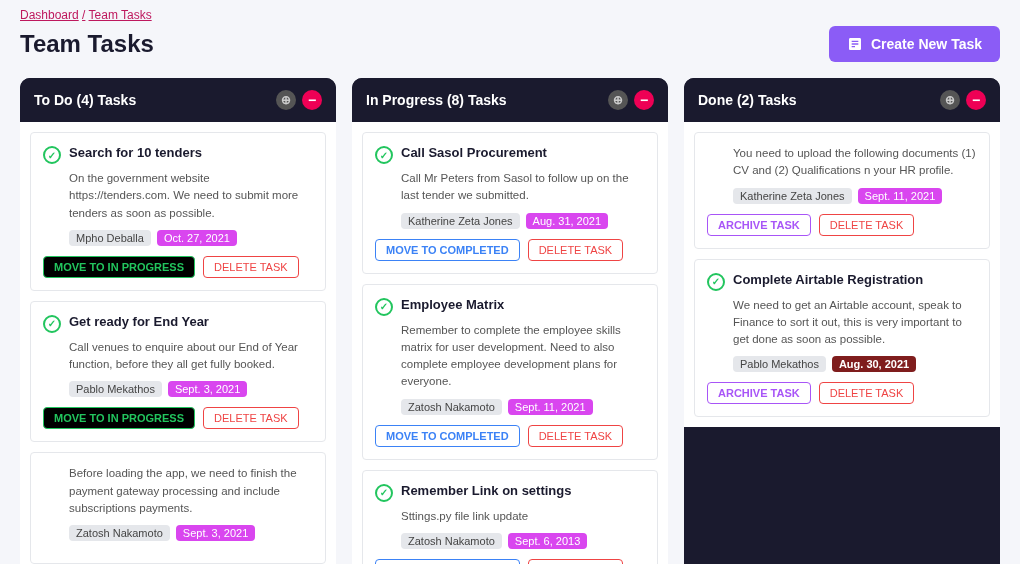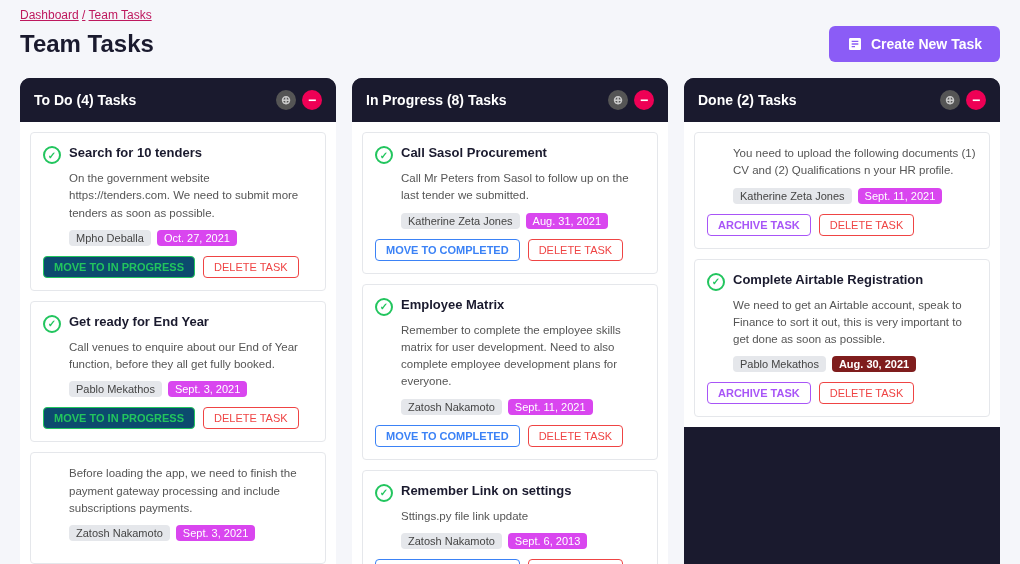--- a/index.html
+++ b/index.html
@@ -31,21 +31,21 @@
     .task-status-icon::after { content: '✓'; color: #22c55e; font-size: 10px; font-weight: bold; }
     .task-title { font-size: 13px; font-weight: 700; color: #1a1a2e; }
     .task-desc { font-size: 11.5px; color: #555; line-height: 1.5; margin-bottom: 8px; margin-left: 26px; }
     .task-meta { display: flex; align-items: flex-start; gap: 6px; margin-bottom: 10px; margin-left: 26px; flex-wrap: wrap; }
     .assignee-tag { background: #e5e7eb; color: #444; border-radius: 4px; padding: 2px 7px; font-size: 11px; }
     .date-tag { border-radius: 4px; padding: 2px 7px; font-size: 11px; color: #fff; }
     .date-blue { background: #d946ef; }
     .date-orange { background: #7f1d1d; font-weight: bold; }
     
     .task-actions { display: flex; gap: 8px; margin-left: 0; }
-    .btn-move { border: 1.5px solid #22c55e; color: #22c55e; background: #0c4a6e; border-radius: 4px; padding: 4px 10px; font-size: 11px; font-weight: 600; cursor: pointer; }
+    .btn-move { border: 1.5px solid #22c55e; color: #22c55e; background: #000000; border-radius: 4px; padding: 4px 10px; font-size: 11px; font-weight: 600; cursor: pointer; }
     .btn-move-blue { border: 1.5px solid #3b82f6; color: #3b82f6; background: #fff; border-radius: 4px; padding: 4px 10px; font-size: 11px; font-weight: 600; cursor: pointer; }
     .btn-delete { border: 1.5px solid #ef4444; color: #ef4444; background: #fff; border-radius: 4px; padding: 4px 10px; font-size: 11px; font-weight: 400; cursor: pointer; }
     .btn-archive { border: 1.5px solid #a855f7; color: #a855f7; background: #fff; border-radius: 4px; padding: 4px 10px; font-size: 11px; font-weight: 600; cursor: pointer; }
   </style>
 </head>
 <body>
 
 <div class="top-bar">
   <div class="breadcrumb">
     <span>Dashboard</span>

